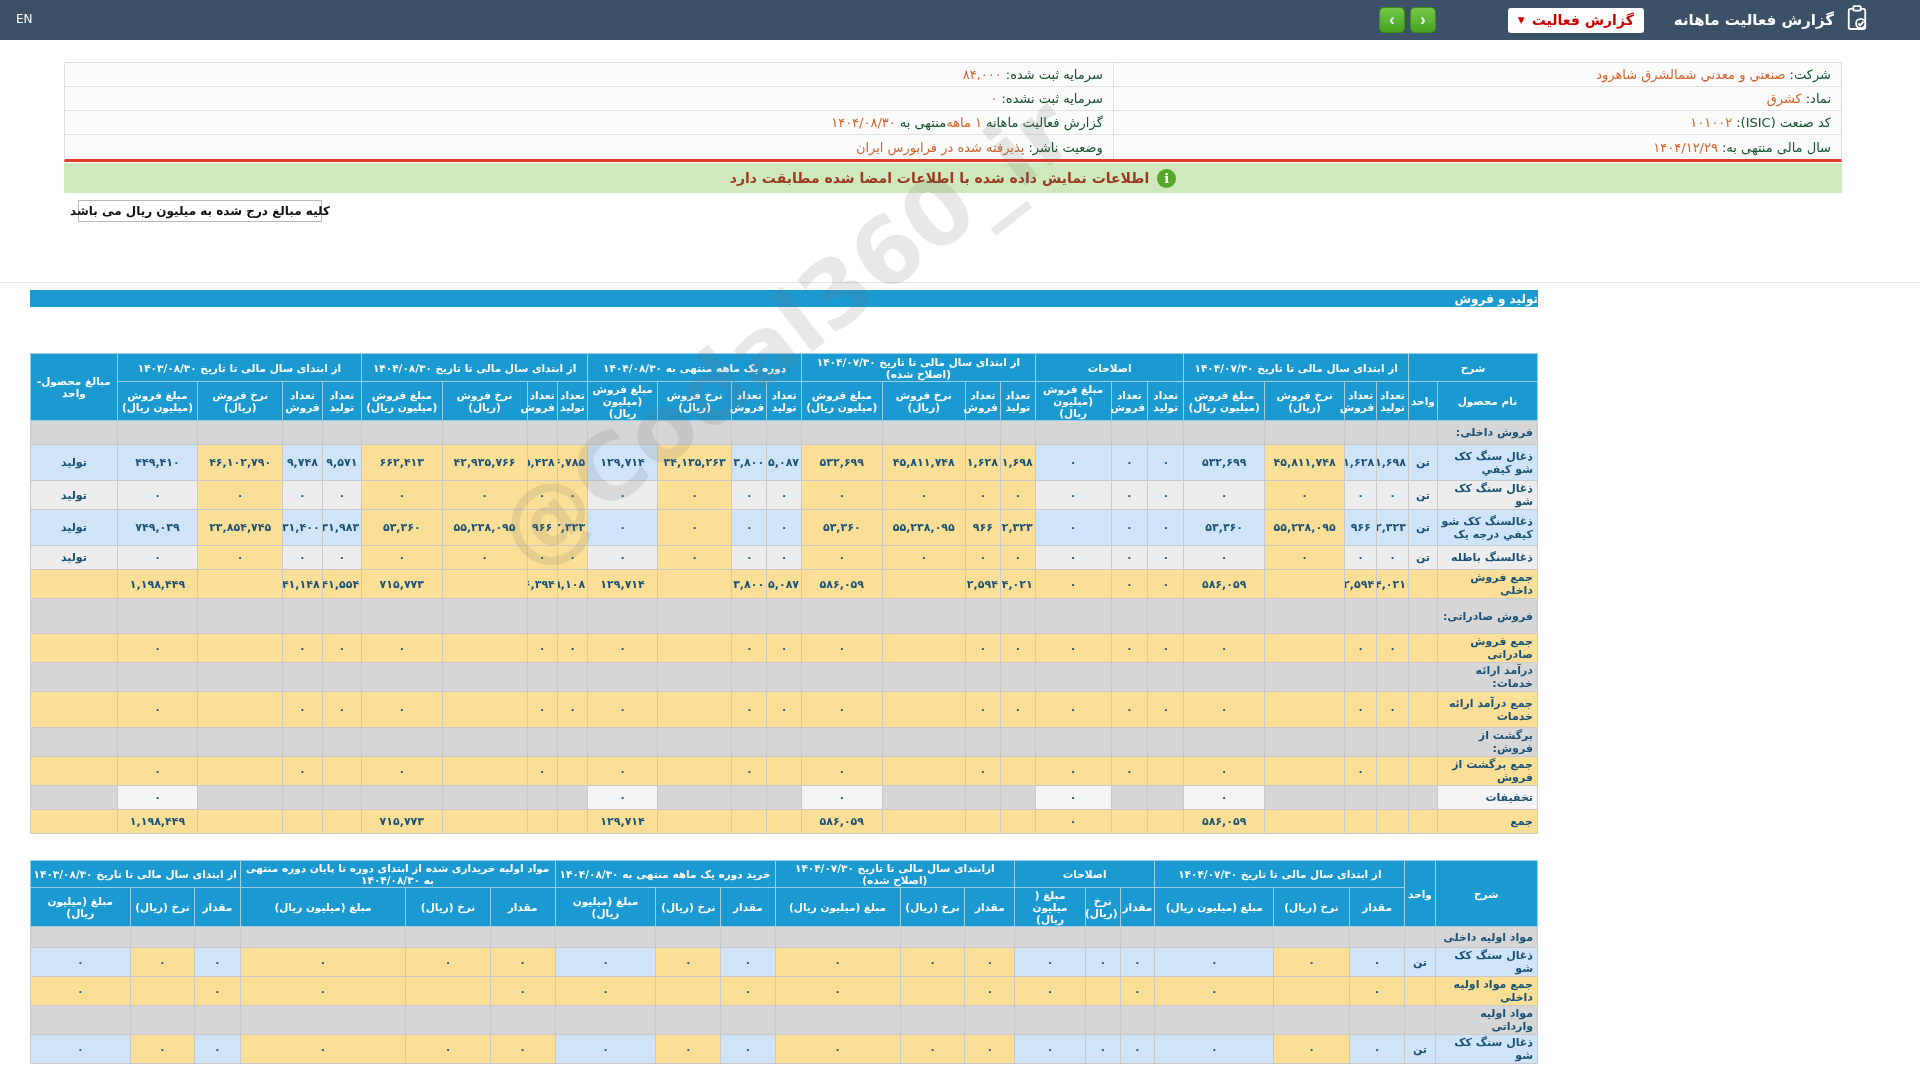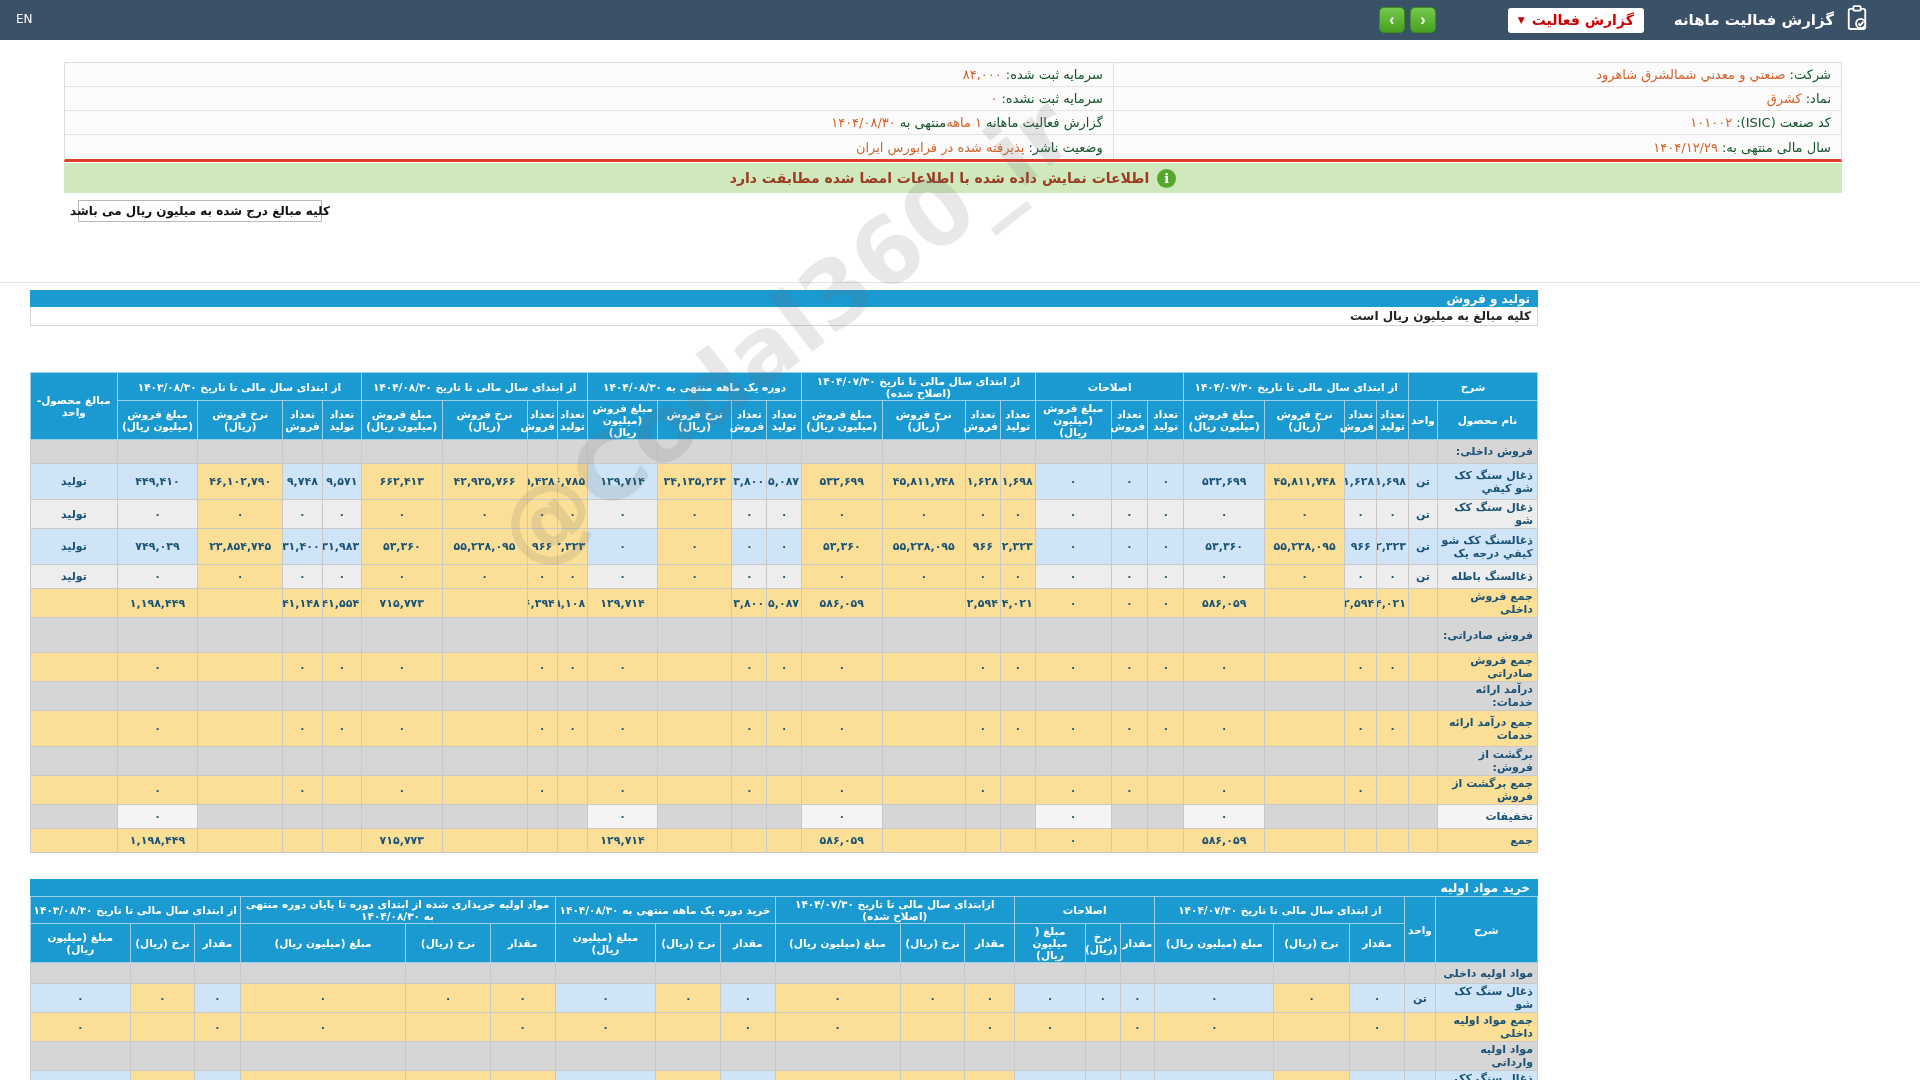--- a/index.html
+++ b/index.html
@@ -44,21 +44,21 @@
 
   .million-box { position:absolute; top:200px; right:1598px; left:78px; height:22px;
     border:1px solid #b9b9b9; background:#fff; font-size:12px; font-weight:bold; color:#111;
     display:flex; align-items:center; justify-content:center; white-space:nowrap; }
 
   .page-divider { position:absolute; top:282px; left:0; width:1920px; border-top:1px solid #e3e3e3; }
 
   
   .content { position:absolute; top:290px; right:382px; width:1508px; }
   .section-bar { height:17px; background:#1b9ad2; color:#fff; font-size:12px; font-weight:bold;
-    display:flex; align-items:center; padding-right:8px; }
+    display:flex; align-items:center; padding-right:0; }
   .million-row { height:19px; background:#fff; border:1px solid #d5d5d5; border-top:none;
     font-size:12px; font-weight:bold; color:#222; display:flex; align-items:center; padding-right:6px; }
   .tbl-gap1 { height:46px; }
   .tbl-gap2 { height:26px; }
 
   table { width:100%; border-collapse:collapse; table-layout:fixed; }
   th { background:#1b9ad2; color:#fff; font-size:10.5px; font-weight:bold;
     border:1px solid #9fcfe6; padding:1px 2px; text-align:center; }
   #t1 thead tr:first-child th { height:28px; }
   #t1 thead tr:last-child th { height:28px; }
@@ -154,21 +154,20 @@
   <span class="info-i">i</span>
   <span class="txt">اطلاعات نمایش داده شده با اطلاعات امضا شده مطابقت دارد</span>
 </div>
 
 <div class="million-box">کلیه مبالغ درج شده به میلیون ریال می باشد</div>
 
 <div class="page-divider"></div>
 
 <div class="content">
   <div class="section-bar">تولید و فروش</div>
-  <div class="million-row">کلیه مبالغ به میلیون ریال است</div>
   <div class="tbl-gap1"></div>
 
   <table id="t1">
     <colgroup>
         <col style="width: 6.6%;">
         <col style="width: 1.9%;">
         <col style="width: 2.1%;">
         <col style="width: 2.1%;">
         <col style="width: 5.3%;">
         <col style="width: 5.3%;">
@@ -622,21 +621,20 @@
           <td class="y"></td>
           <td class="y"></td>
           <td class="y"></td>
           <td class="y">۱,۱۹۸,۴۴۹</td>
           <td class="y"></td>
         </tr>
       </tbody>
   </table>
 
   <div class="tbl-gap2"></div>
-  <div class="section-bar">خرید مواد اولیه</div>
 
   <table id="t2">
     <colgroup>
         <col style="width: 6.8%;">
         <col style="width: 2%;">
         <col style="width: 3.7%;">
         <col style="width: 5%;">
         <col style="width: 7.9%;">
         <col style="width: 2.3%;">
         <col style="width: 2.3%;">

